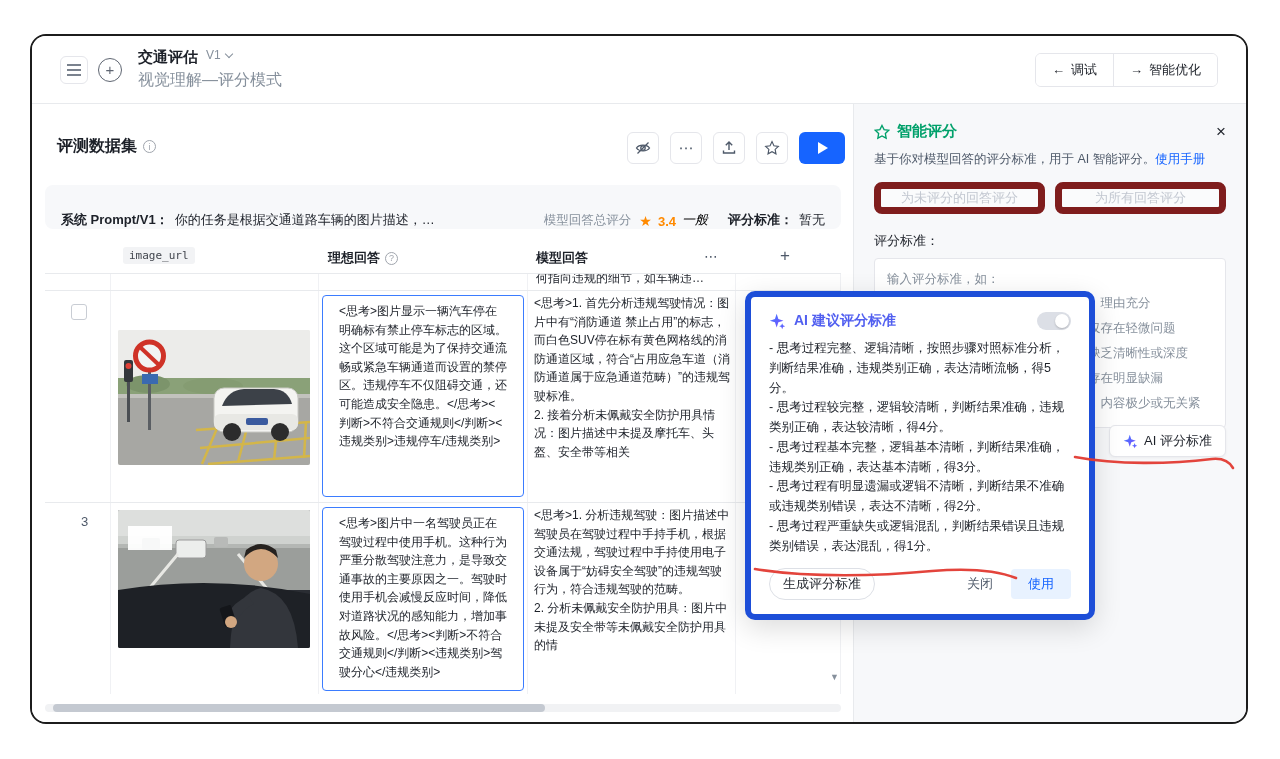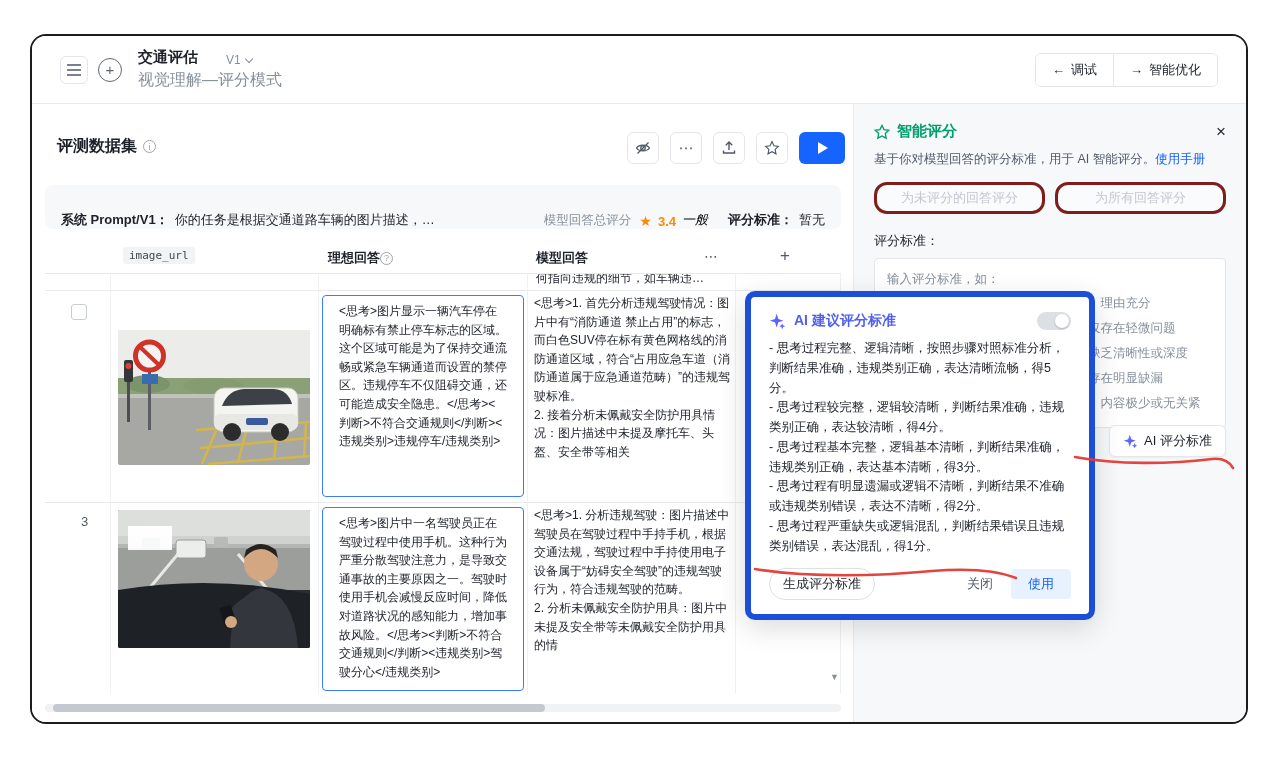--- a/index.html
+++ b/index.html
@@ -13,21 +13,21 @@
   
   .app-header { position:absolute; left:0; top:0; right:0; height:68px;
     display:flex; align-items:center; padding:0 28px; border-bottom:1px solid #e8eaed; background:#fff; z-index:2;}
   .hd-left { display:flex; align-items:center; gap:10px; }
   .sq-btn { width:28px; height:28px; border:1px solid #e5e6eb; border-radius:6px;
     background:#fff; display:flex; align-items:center; justify-content:center; cursor:pointer;}
   .circle-btn { width:24px; height:24px; border:1.4px solid #5f6672; border-radius:50%;
     background:#fff; display:flex; align-items:center; justify-content:center;
     font-size:15px; color:#5f6672; line-height:1; cursor:pointer;}
   .title-block { margin-left:6px; }
-  .title-row { display:flex; align-items:flex-end;gap:20px; }
+  .title-row { display:flex; align-items:flex-start; }
   .app-title { font-size:15px; font-weight:700; }
   .ver { margin-left:8px; font-size:12px; color:#86909c; display:flex; align-items:center; cursor:pointer;}
   .caret { width:6px; height:6px; border-right:1.4px solid #86909c; border-bottom:1.4px solid #86909c;
     transform:rotate(45deg); display:inline-block; margin-left:5px; margin-top:-3px;}
   .subtitle { font-size:16px; color:#86909c; margin-top:3px; }
   .hd-right { margin-left:auto; display:flex; border:1px solid #e5e6eb; border-radius:6px; overflow:hidden;}
   .hd-btn { display:flex; align-items:center; gap:6px; padding:7px 16px; font-size:13px;
     background:#fff; border:none; cursor:pointer; color:#1d2129;}
   .hd-btn + .hd-btn { border-left:1px solid #e5e6eb; }
   .arrow-g { color:#1d2129; font-size:13px; }
@@ -60,21 +60,21 @@
   .pb-std-val { white-space:nowrap; }
 
   
   .table { position:absolute; left:13px; top:136px; width:796px; height:454px; overflow:hidden; background:#fff;}
   .cb { position:absolute; top:0; bottom:0; width:1px; background:#f0f1f4; }
   .cb1{left:65px;} .cb2{left:273px;} .cb3{left:482px;} .cb4{left:690px;} .cb5{left:795px;}
   .thead { position:absolute; left:0; top:0; width:100%; height:34px; border-bottom:1px solid #e8eaed; background:#fff;}
   .chip { position:absolute; left:78px; top:7px; background:#f2f3f5; color:#42464e;
     font-family:"DejaVu Sans Mono",monospace; font-size:11px; padding:2px 6px; border-radius:3px;}
   .th { position:absolute; top:9px; font-size:13px; font-weight:600; color:#1d2129;
-    display:flex; align-items:center; }
+    display:flex; align-items:center; gap:5px;}
   .th-ideal{left:283px;} .th-model{left:491px;}
   .th-more { position:absolute; left:655px; top:5px; width:22px; height:22px; display:flex;
     align-items:center; justify-content:center; color:#4e5969; font-size:14px; cursor:pointer;}
   .th-add { position:absolute; left:728px; top:4px; width:24px; height:24px; display:flex;
     align-items:center; justify-content:center; color:#4e5969; font-size:17px; cursor:pointer;}
   .partial { position:absolute; left:491px; top:34px; width:196px; height:15px; overflow:hidden;
     font-size:12px; color:#1d2129;}
   .partial span { position:relative; top:-4px; display:block; }
   .rdiv { position:absolute; left:0; width:100%; height:1px; background:#e8eaed;}
   .rd1{top:50px;} .rd2{top:262px;}
@@ -97,21 +97,21 @@
 
   
   .panel { position:absolute; left:821px; top:68px; right:0; bottom:0; background:#f7f8fa;
     border-left:1px solid #e8eaed; padding:18px 20px; }
   .p-head { display:flex; align-items:center; gap:7px; }
   .p-title { font-size:15px; font-weight:700; color:#00a06a; }
   .p-close { margin-left:auto; font-size:17px; color:#1d2129; cursor:pointer; line-height:1;}
   .p-desc { margin-top:10px; font-size:12.5px; color:#4e5969; white-space:nowrap;}
   .p-link { color:#1664ff; cursor:pointer; }
   .p-btn-row { margin-top:14px; display:flex; gap:10px; }
-  .p-dbtn { flex:1; height:32px; background:#fafbfc; border:3px solid #7f1d1d; border-radius:13px;
+  .p-dbtn { flex:1; height:32px; background:#fafbfc; border:7px solid #7f1d1d; border-radius:8px;
     color:#c2c7d0; font-size:13px; cursor:not-allowed; white-space:nowrap;}
   .p-label { margin-top:18px; font-size:13px; color:#1d2129; }
   .p-area { margin-top:8px; height:170px; background:#fff; border:1px solid #e5e6eb; border-radius:4px;
     padding:10px 12px; position:relative; cursor:text;}
   .p-ph { font-size:12.5px; color:#86909c; }
   .frag { position:absolute; left:213px; font-size:12.5px; color:#86909c; white-space:nowrap;}
   .f0{top:36px;} .f1{top:61px;} .f2{top:86px;} .f3{top:111px;} .f4{top:136px;}
   .ai-btn { position:absolute; right:20px; top:321px; height:32px; padding:0 13px;
     background:#fff; border:1px solid #e5e6eb; border-radius:6px; display:flex; align-items:center;
     gap:6px; font-size:13px; color:#1d2129; cursor:pointer; box-shadow:0 1px 3px rgba(0,0,0,.05);}

